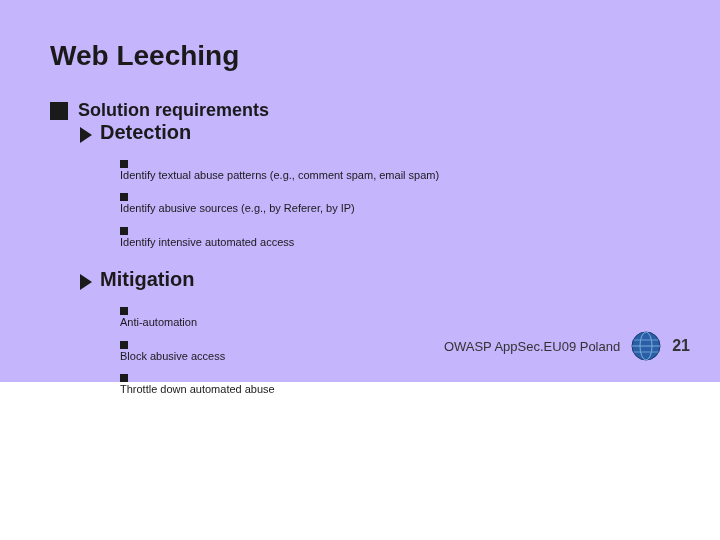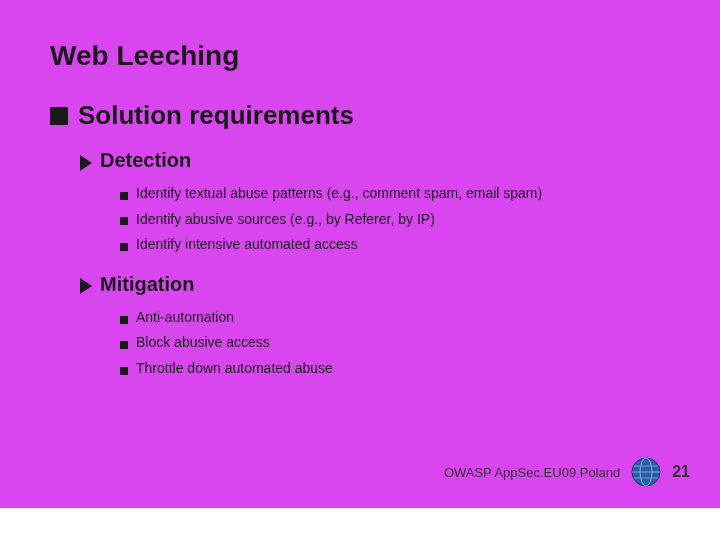--- a/index.html
+++ b/index.html
@@ -12,40 +12,39 @@
       width: 720px;
       height: 540px;
       background: #ffffff;
       font-family: Arial, sans-serif;
       overflow: hidden;
       position: relative;
     }
 
     .slide {
       width: 720px;
-      height: 508px;
-      background: #d946ef;
+      height: 382px;
+      background: #c4b5fd;
       padding: 40px 50px 30px 50px;
       position: relative;
     }
 
     .slide-title {
       font-size: 28px;
       font-weight: bold;
       color: #1a1a1a;
       margin-bottom: 28px;
     }
 
     .section-header {
       display: flex;
       align-items: center;
-      font-size: 26px;
+      font-size: 18px;
       font-weight: bold;
       color: #1a1a1a;
-      margin-bottom: 18px;
     }
 
     .black-square {
       width: 18px;
       height: 18px;
       background: #1a1a1a;
       margin-right: 10px;
       flex-shrink: 0;
     }
 
@@ -70,25 +69,26 @@
       flex-shrink: 0;
     }
 
     .level2-list {
       margin-left: 70px;
       margin-bottom: 18px;
     }
 
     .level2-item {
       display: flex;
-      align-items: center;
-      font-size: 14px;
+      align-items: flex-start;
+      font-size: 11px;
       color: #1a1a1a;
       margin-bottom: 6px;
       line-height: 1.4;
+      flex-direction: column;
     }
 
     .bullet-square {
       width: 8px;
       height: 8px;
       background: #1a1a1a;
       margin-right: 8px;
       margin-top: 4px;
       flex-shrink: 0;
     }

